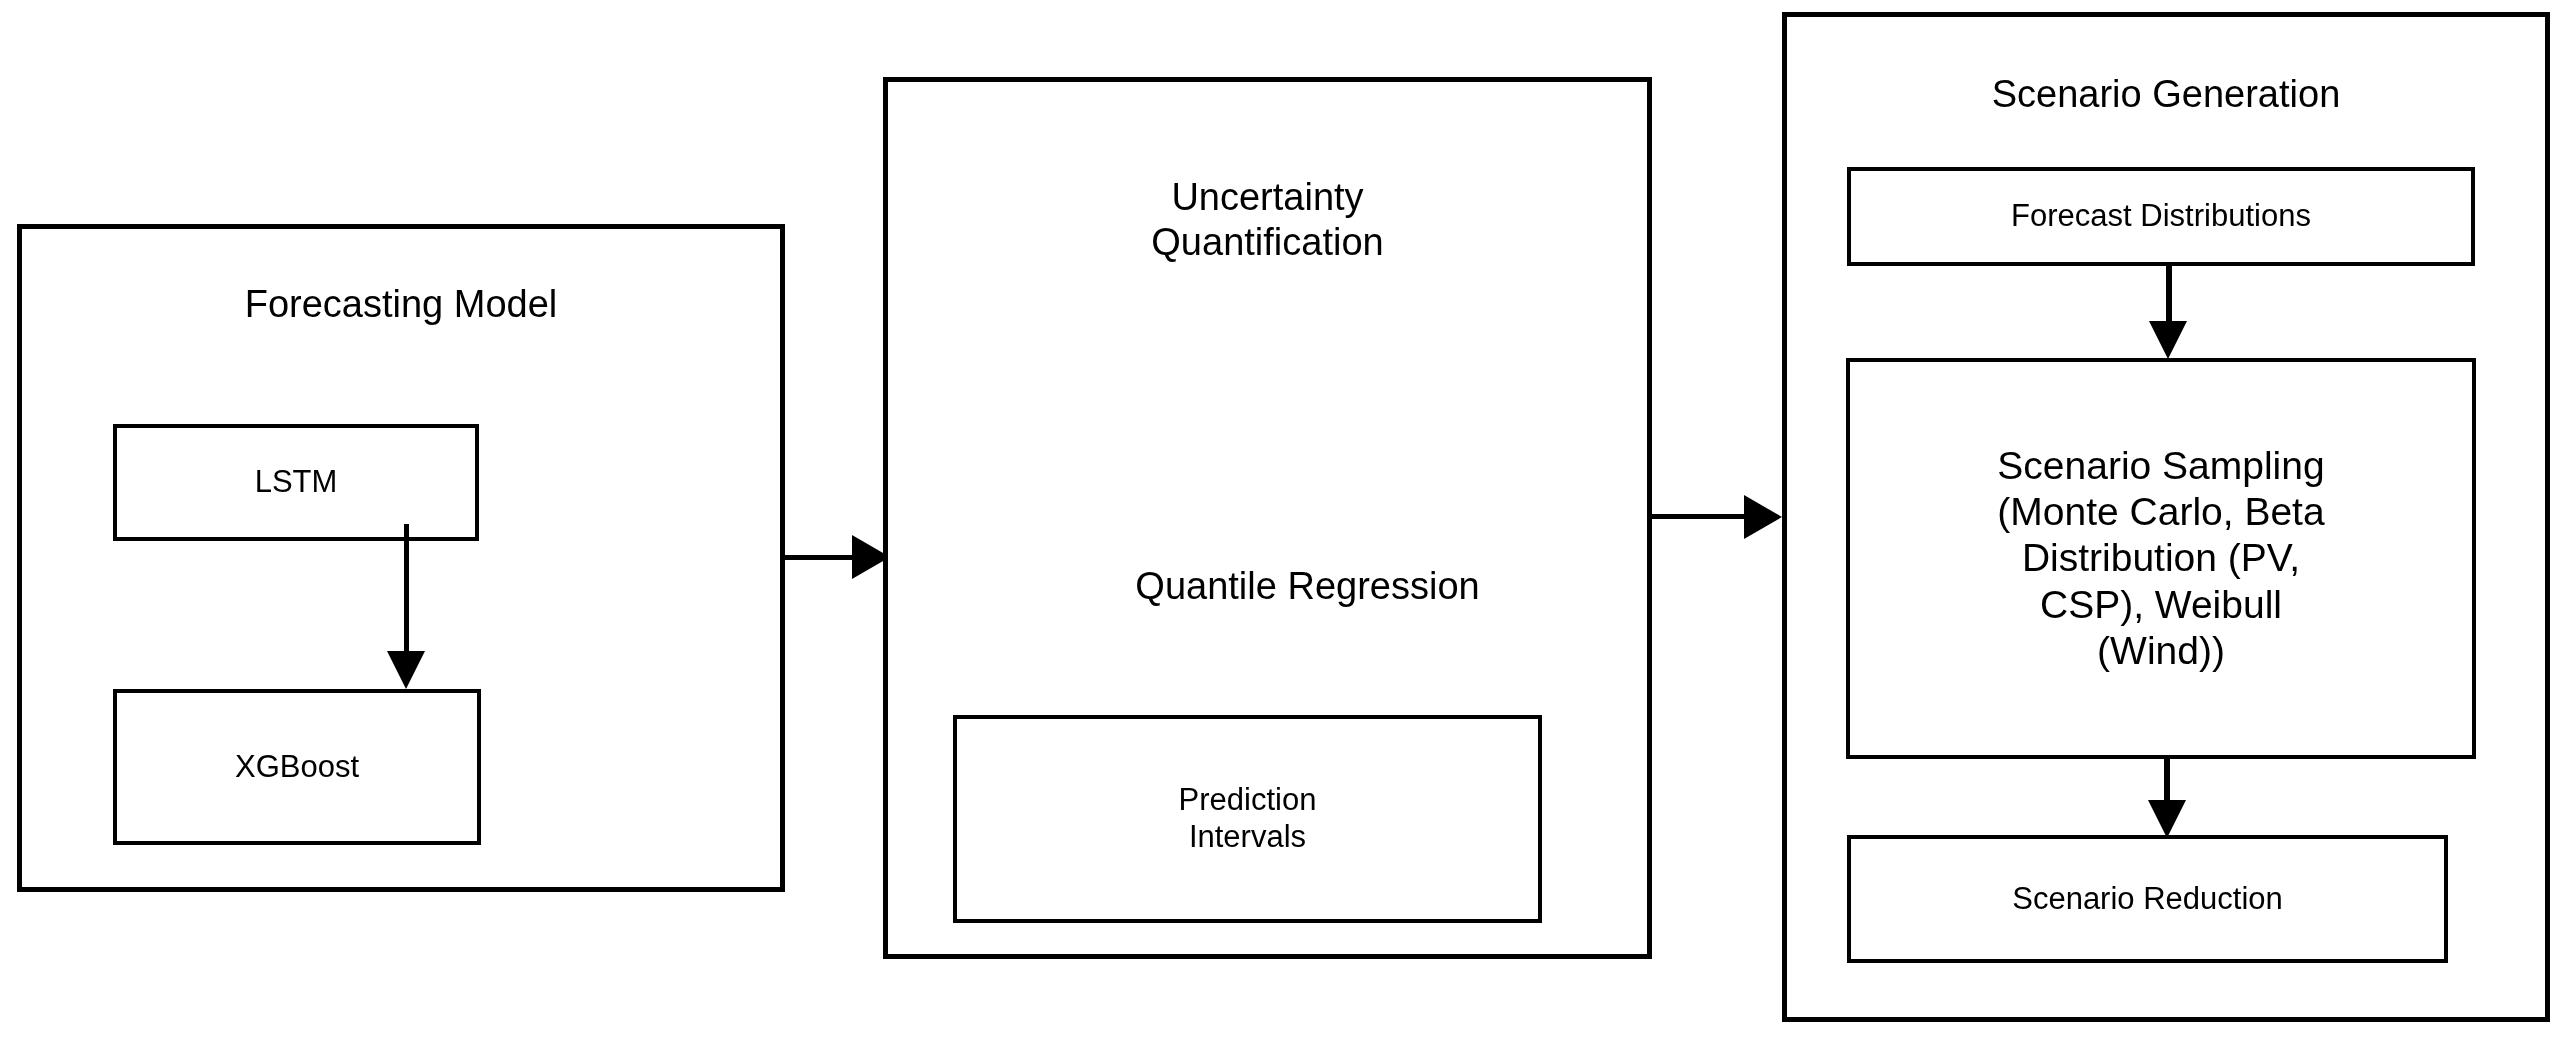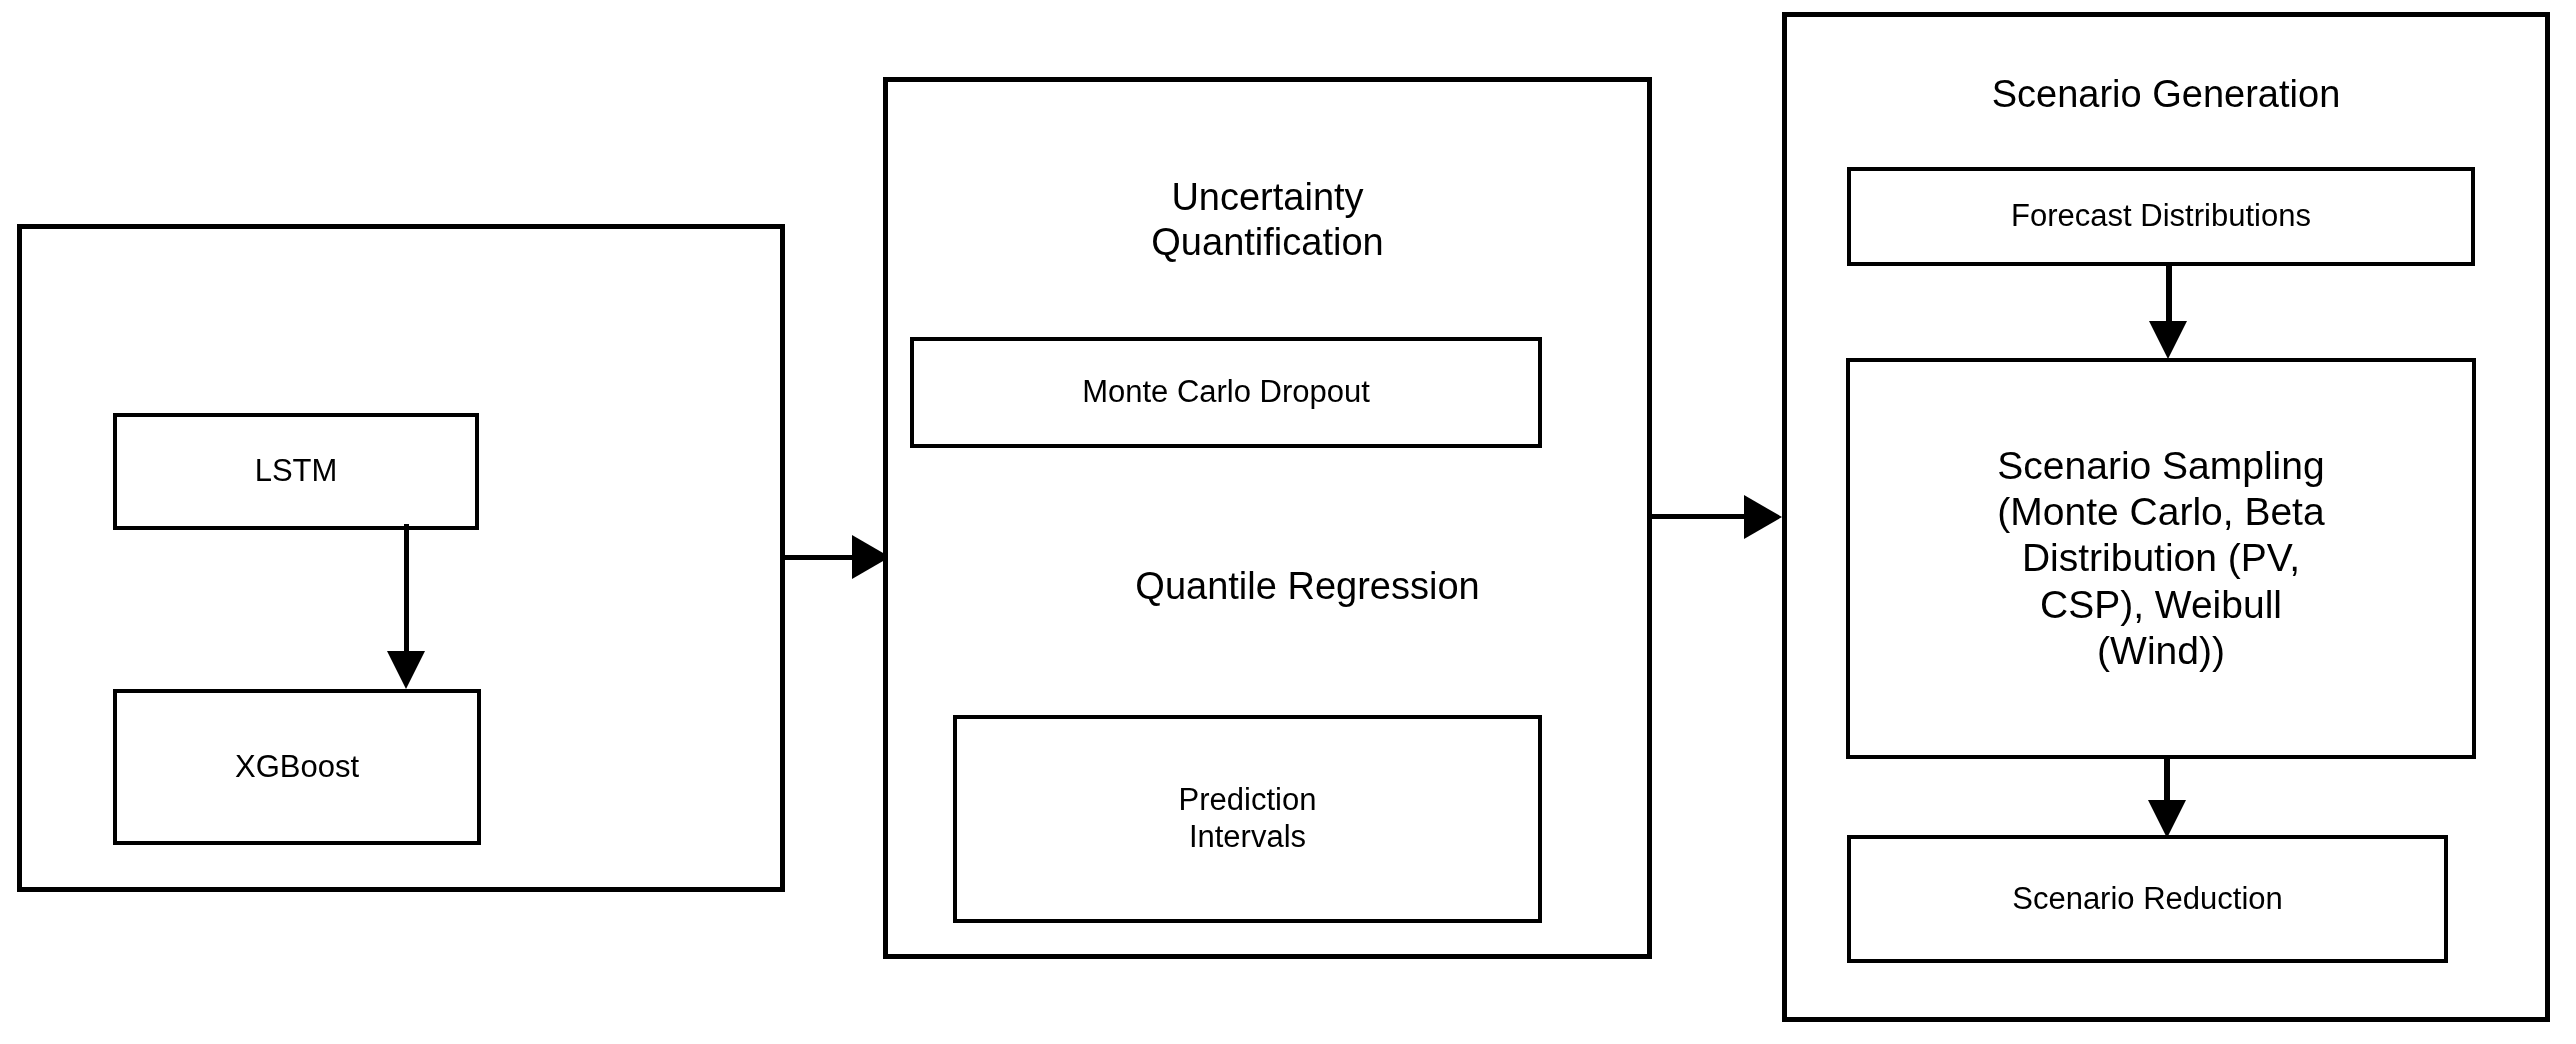--- a/index.html
+++ b/index.html
@@ -93,43 +93,41 @@
   .fs-node   { font-size: 31px; }
   .fs-nodelg { font-size: 39px; }
 </style>
 </head>
 <body>
 
 <div id="canvas">
 
   <div class="panel" style="left:17px; top:224px; width:768px; height:668px;"></div>
 
+  <div class="group-title fs-title" style="left:17px; top:282px; width:768px;">Forecasting Model</div>
 
-  <div class="node fs-node" style="left:113px; top:413px; width:366px; height:117px;">
+  <div class="node fs-node" style="left:113px; top:424px; width:366px; height:117px;">
     <span class="node-label">LSTM</span>
   </div>
 
   <div class="arrow-line-v" style="left:404px; top:524px; height:129px;"></div>
   <div class="arrow-head-down" style="left:387px; top:651px;"></div>
 
   <div class="node fs-node" style="left:113px; top:689px; width:368px; height:156px;">
     <span class="node-label">XGBoost</span>
   </div>
 
   <div class="arrow-line-h" style="left:785px; top:555px; width:72px;"></div>
   <div class="arrow-head-right" style="left:852px; top:535px;"></div>
 
   <div class="panel" style="left:883px; top:77px; width:769px; height:882px;"></div>
 
   <div class="group-title fs-title" style="left:883px; top:175px; width:769px;">Uncertainty
 Quantification</div>
 
-  <div class="node fs-node" style="left:910px; top:337px; width:632px; height:111px;">
-    <span class="node-label">Monte Carlo Dropout</span>
-  </div>
 
   <div class="section-label fs-title" style="left:883px; top:564px; width:769px;">Quantile Regression</div>
 
   <div class="node fs-node" style="left:953px; top:667px; width:589px; height:208px;margin-top:48px;">
     <span class="node-label">Prediction
 Intervals</span>
   </div>
 
   <div class="arrow-line-h" style="left:1652px; top:514px; width:98px;"></div>
   <div class="arrow-head-right" style="left:1744px; top:495px;"></div>

